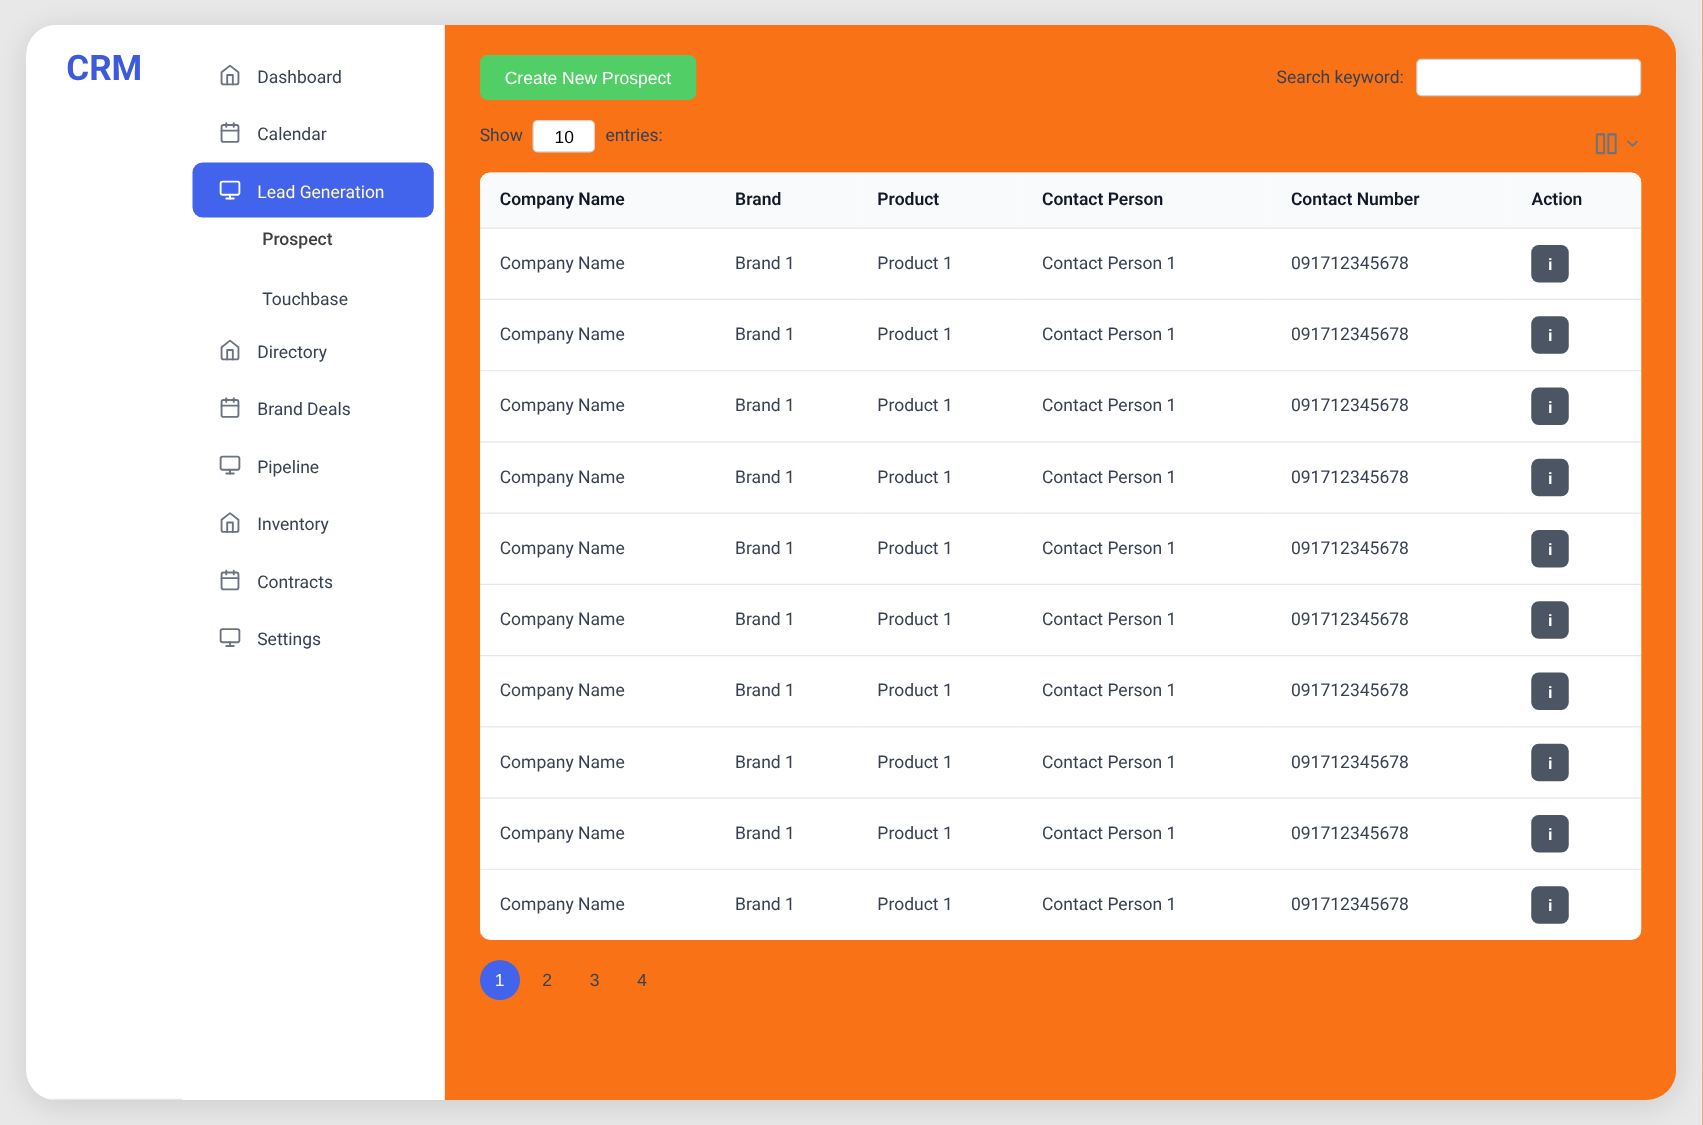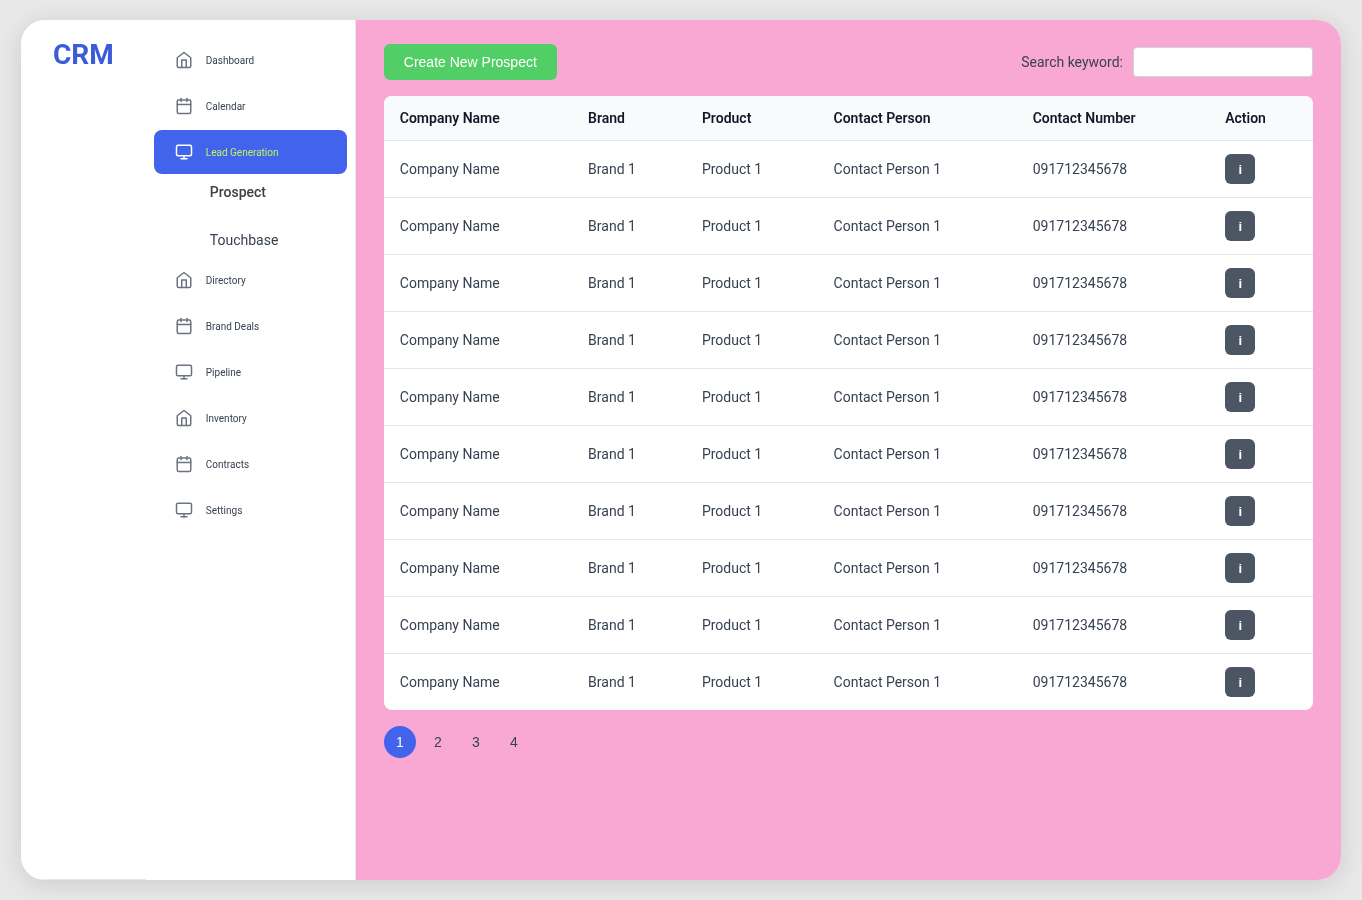--- a/index.html
+++ b/index.html
@@ -42,33 +42,33 @@
     .sidebar {
       width: 210px;
       background: #fff;
       border-right: 1px solid #e5e7eb;
       padding: 16px 0;
       flex-shrink: 0;
       overflow-y: auto;
     }
     .sidebar-item {
       display: flex;
-      align-items: center;
+      align-items: flex-end;
       gap: 12px;
       padding: 12px 20px;
       cursor: pointer;
-      font-size: 10px;
+      font-size: 14px;
       color: #374151;
       border-radius: 8px;
       margin: 2px 8px;
       transition: background 0.15s;
     }
     .sidebar-item.active {
       background: #4263eb;
-      color: #bef264;
+      color: #fef9c3;
       border-radius: 8px;
     }
     .sidebar-item.active .sidebar-icon {
       color: #fff;
     }
     .sidebar-icon {
       width: 20px;
       height: 20px;
       display: flex;
       align-items: center;
@@ -92,21 +92,21 @@
       font-weight: 500;
     }
     .sidebar-sub-item.inactive {
       color: #374151;
       font-weight: 400;
       margin-top: 16px;
     }
     
     .main-content {
       flex: 1;
-      background: #f9a8d4;
+      background: #f97316;
       padding: 24px 28px;
       overflow-y: auto;
     }
     
     .toolbar {
       display: flex;
       align-items: center;
       justify-content: space-between;
       margin-bottom: 16px;
     }
@@ -359,20 +359,36 @@
     <main class="main-content">
 
       <div class="toolbar">
         <button class="btn-create">Create New Prospect</button>
         <div class="search-area">
           <span>Search keyword:</span>
           <input class="search-input" type="text" style="">
         </div>
       </div>
 
+      <div class="table-toolbar">
+        <div class="show-entries">
+          <span>Show</span>
+          <input class="entries-input" type="text" value="10" style="">
+          <span>entries:</span>
+        </div>
+        <div class="column-toggle">
+          <svg width="20" height="20" viewBox="0 0 24 24" fill="none" stroke="#6b7280" stroke-width="2" stroke-linecap="round" stroke-linejoin="round">
+            <rect x="3" y="3" width="7" height="18"></rect>
+            <rect x="14" y="3" width="7" height="18"></rect>
+          </svg>
+          <svg width="14" height="14" viewBox="0 0 24 24" fill="none" stroke="#6b7280" stroke-width="2.5" stroke-linecap="round" stroke-linejoin="round">
+            <polyline points="6 9 12 15 18 9"></polyline>
+          </svg>
+        </div>
+      </div>
 
       <table class="data-table">
         <thead>
           <tr>
             <th>Company Name</th>
             <th>Brand</th>
             <th>Product</th>
             <th>Contact Person</th>
             <th>Contact Number</th>
             <th>Action</th>

